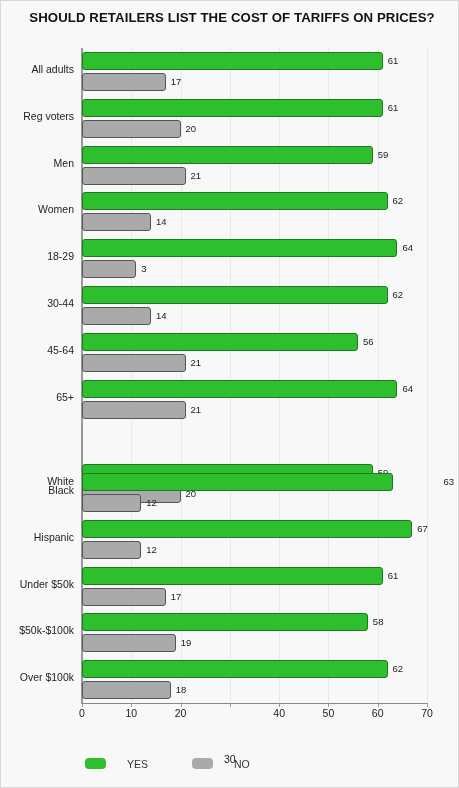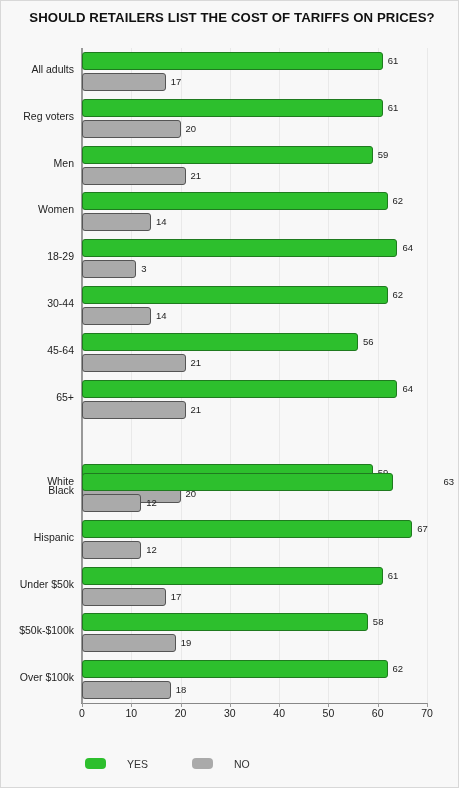--- a/index.html
+++ b/index.html
@@ -289,21 +289,21 @@
   </div>
 
   <div id="xticks">
       <div class="xtick-mark" style="left: 81px;"></div>
       <div class="xtick" style="left: 81px;">0</div>
       <div class="xtick-mark" style="left: 130.286px;"></div>
       <div class="xtick" style="left: 130.286px;">10</div>
       <div class="xtick-mark" style="left: 179.571px;"></div>
       <div class="xtick" style="left: 179.571px;">20</div>
       <div class="xtick-mark" style="left: 228.857px;"></div>
-      <div class="xtick" style="left: 228.857px;">30</div>
+      <div class="xtick" style="left: 228.857px; margin-top: 46px;">30</div>
       <div class="xtick-mark" style="left: 278.143px;"></div>
       <div class="xtick" style="left: 278.143px;">40</div>
       <div class="xtick-mark" style="left: 327.429px;"></div>
       <div class="xtick" style="left: 327.429px;">50</div>
       <div class="xtick-mark" style="left: 376.714px;"></div>
       <div class="xtick" style="left: 376.714px;">60</div>
       <div class="xtick-mark" style="left: 426px;"></div>
       <div class="xtick" style="left: 426px;">70</div>
     </div>
 

